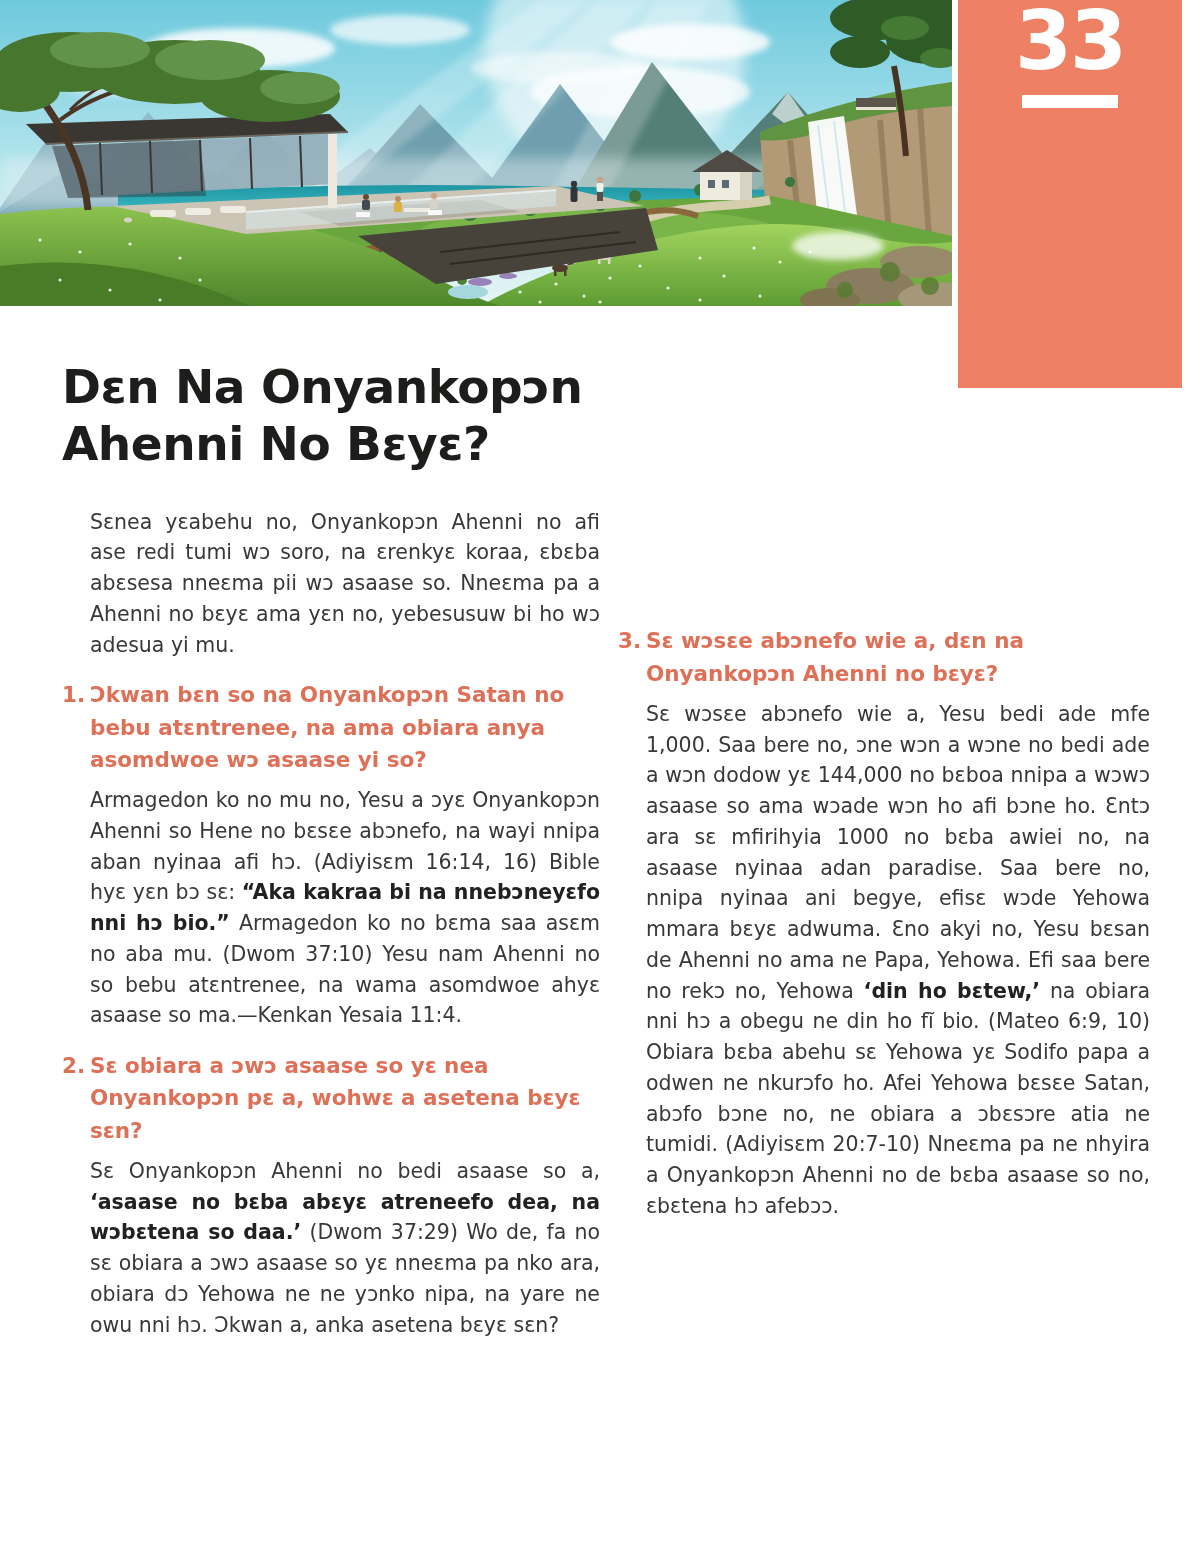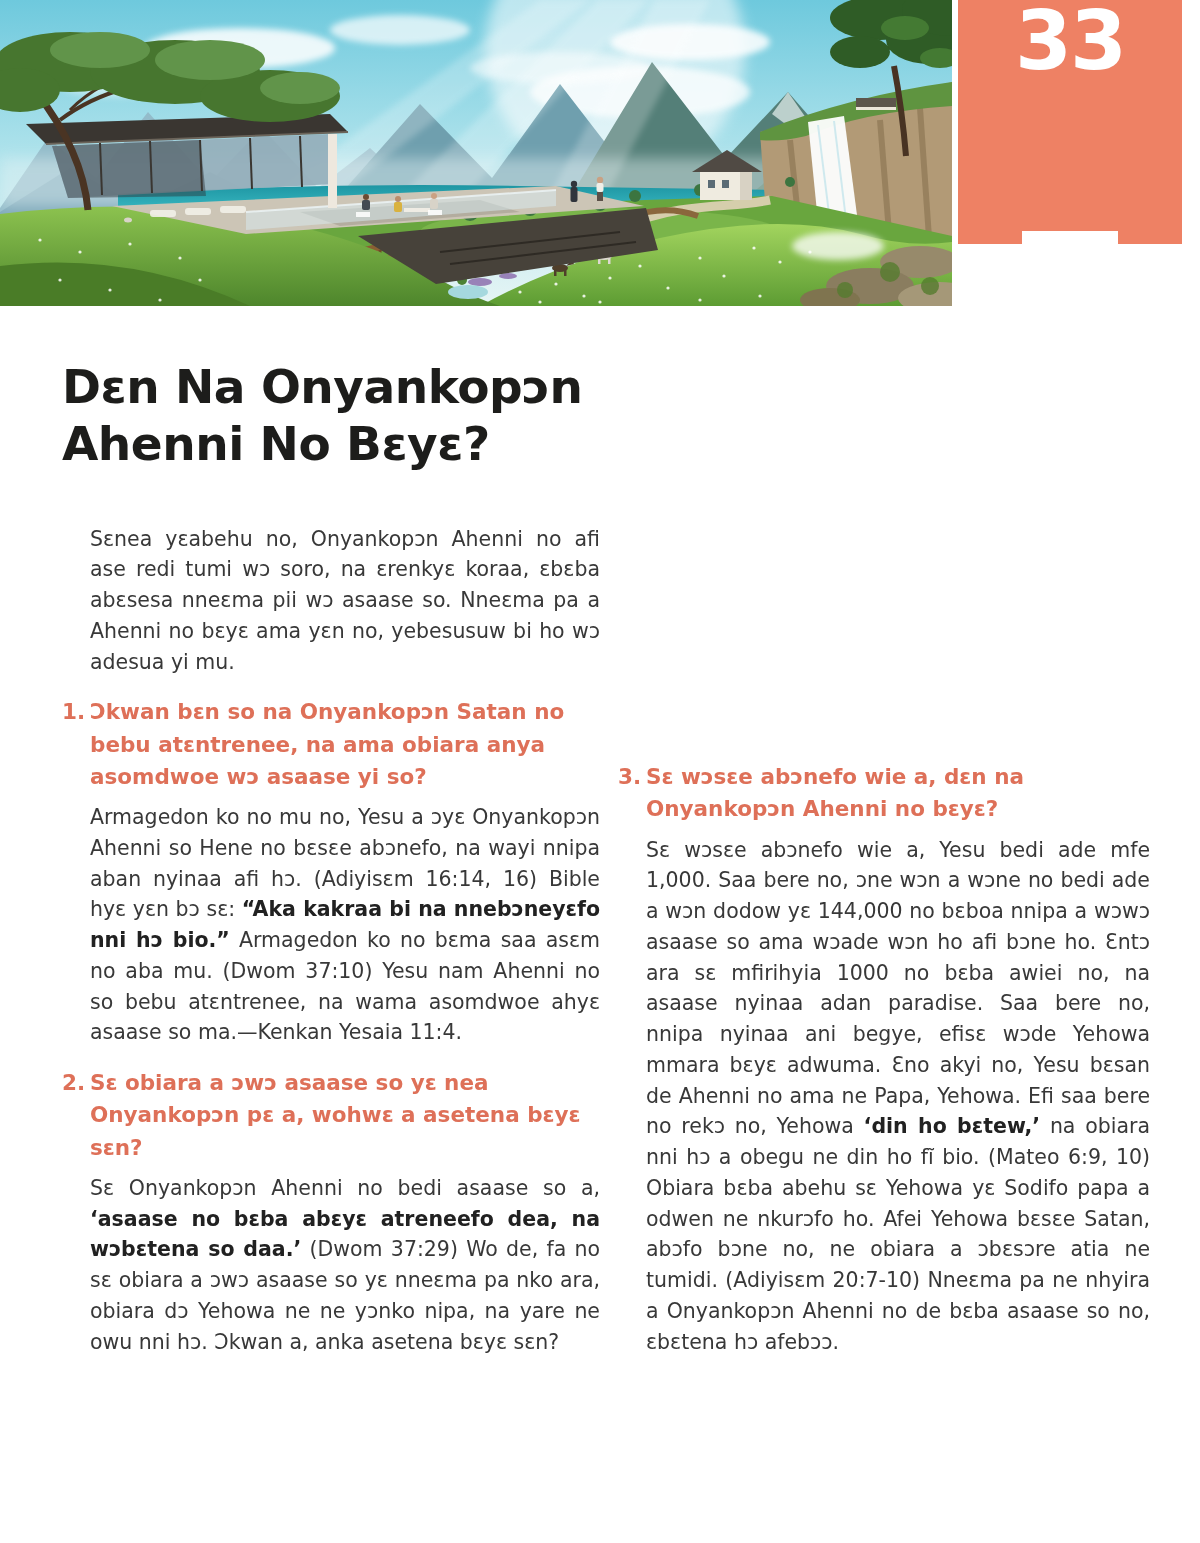--- a/index.html
+++ b/index.html
@@ -7,36 +7,36 @@
     width:1200px;height:1543px;
     font-family:"DejaVu Sans","Liberation Sans",sans-serif;
     color:var(--body_text,#383838);
   }
   .page{position:relative;width:1200px;height:1543px;background:#fff;overflow:hidden;}
 
   
   .hero{position:relative;width:1200px;height:308px;}
   .hero svg{display:block;}
   .badge{
-    position:absolute;top:0;left:958px;width:224px;height:244px;
+    position:absolute;top:0;left:958px;width:224px;height:388px;
     background:var(--accent,#EE8164);
-    display:flex;flex-direction:column;align-items:center;justify-content:space-between;
+    display:flex;flex-direction:column;align-items:center;justify-content:flex-start;
   }
   .badge .num{color:#fff;font-size:82px;font-weight:700;line-height:1;letter-spacing:-2px;}
   .badge .bar{width:96px;height:13px;background:#fff;margin-top:13px;}
 
   
   h1{
     margin:50px 0 0 62px;width:620px;
     font-size:47px;font-weight:700;line-height:1.22;
     color:var(--title_text,#1d1d1b);letter-spacing:-0.5px;
   }
 
   
-  .columns{display:flex;gap:18px;margin:51px 50px 0 62px;align-items:flex-end;}
+  .columns{display:flex;gap:18px;margin:34px 50px 0 62px;align-items:center;}
   .col-left{flex:0 0 538px;width:538px;}
   .col-right{flex:1;min-width:0;}
 
   .body-text{font-size:20.5px;line-height:1.5;text-align:justify;color:var(--body_text,#383838);}
   .intro{margin:0 0 0 28px;}
   .qa{margin-top:19px;}
   .col-right .qa:first-child{margin-top:0;}
   .q-head{display:flex;font-size:21.5px;font-weight:700;line-height:1.5;color:var(--heading,#DE7058);}
   .q-num{flex:0 0 28px;}
   .q-text{flex:1;}

